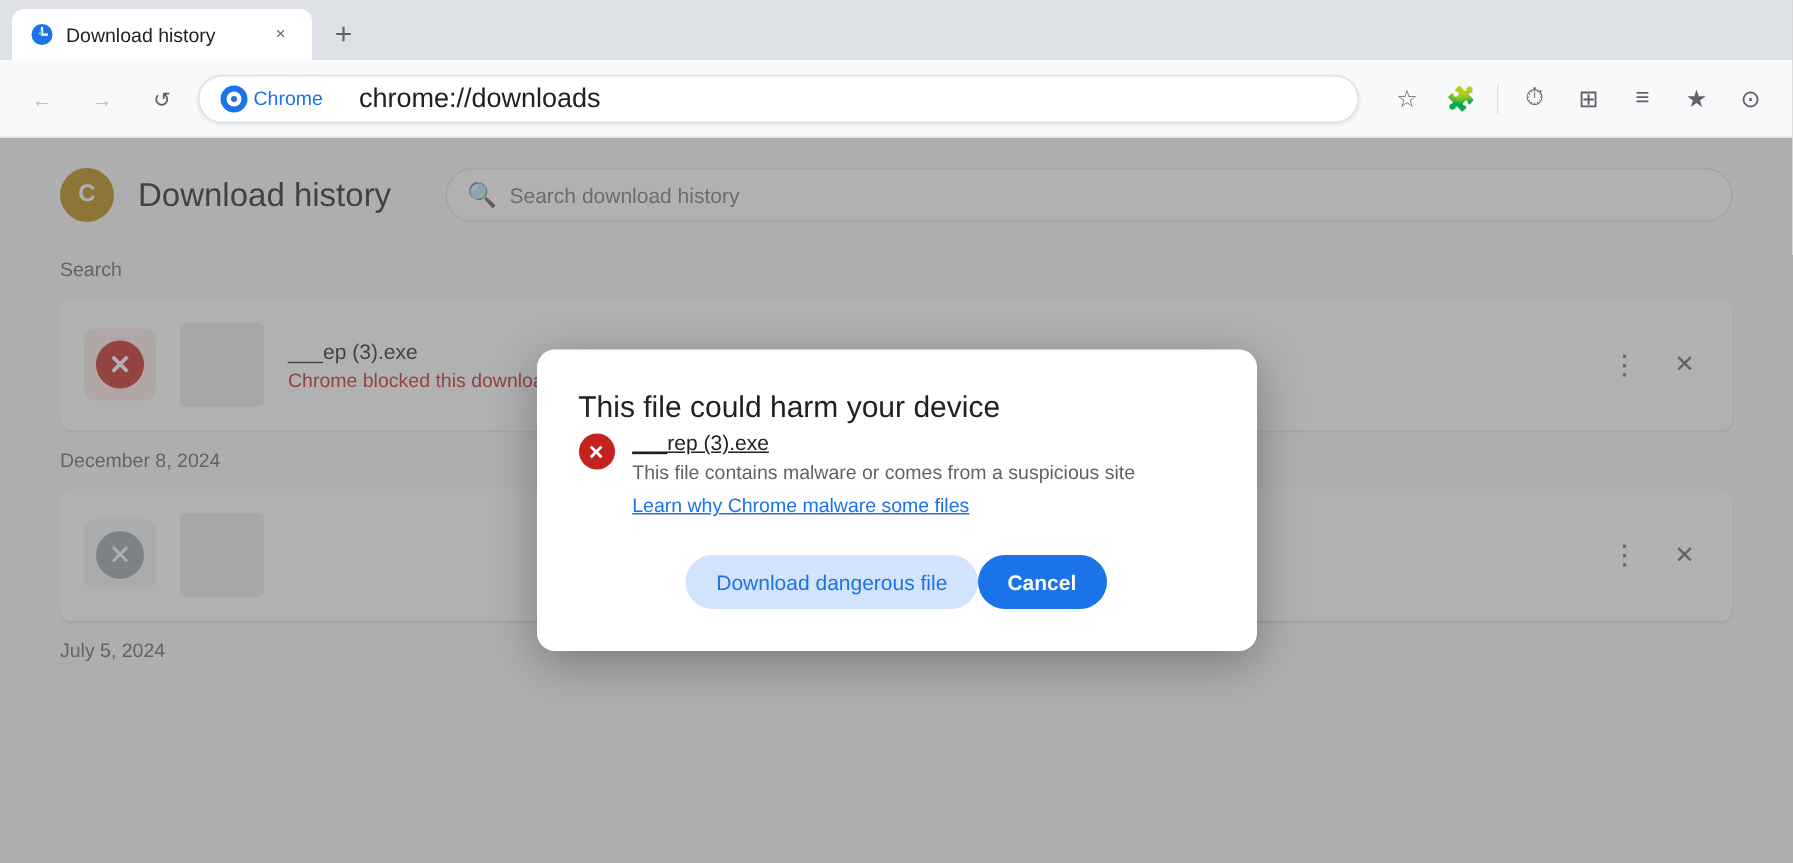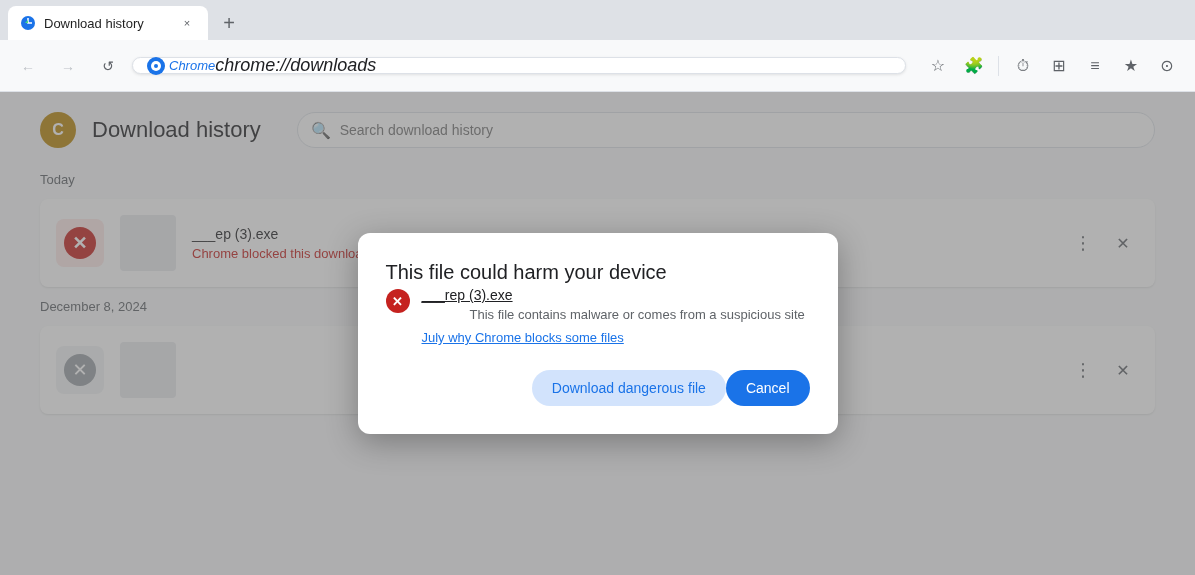--- a/index.html
+++ b/index.html
@@ -14,21 +14,21 @@
     .tab-favicon { width: 16px; height: 16px; display: flex; align-items: center; justify-content: center; }
     .tab-favicon svg { width: 16px; height: 16px; }
     .tab-title { font-size: 13px; color: #1f1f1f; flex: 1; overflow: hidden; text-overflow: ellipsis; white-space: nowrap; }
     .tab-close { width: 18px; height: 18px; border-radius: 50%; display: flex; align-items: center; justify-content: center; cursor: pointer; font-size: 11px; color: #5f6368; }
     .tab-new { width: 34px; height: 34px; display: flex; align-items: center; justify-content: center; margin-left: 4px; cursor: pointer; color: #5f6368; font-size: 20px; border-radius: 50%; }
 
     
     .address-bar { background: #f8f9fa; height: 52px; display: flex; align-items: center; padding: 0 12px; gap: 8px; border-bottom: 1px solid #dde1e7; }
     .nav-btn { width: 32px; height: 32px; border-radius: 50%; display: flex; align-items: center; justify-content: center; cursor: pointer; color: #5f6368; font-size: 14px; }
     .nav-btn.disabled { color: #bdc1c6; cursor: default; }
-    .url-bar { flex: 1; height: 17px; background: #ffffff; border-radius: 16px; display: flex; align-items: center; padding: 0 14px; gap: 0; border: 1px solid #dde1e7; box-shadow: 0 1px 3px rgba(0,0,0,0.1); font-style: italic; }
+    .url-bar { flex: 1; height: 32px; background: #ffffff; border-radius: 16px; display: flex; align-items: center; padding: 0 14px; gap: 24px; border: 1px solid #dde1e7; box-shadow: 0 1px 3px rgba(0,0,0,0.1); }
     .url-favicon { display: flex; align-items: center; gap: 4px; }
     .url-favicon .chrome-badge { background: #1a73e8; border-radius: 50%; width: 18px; height: 18px; display: flex; align-items: center; justify-content: center; }
     .url-favicon-label { font-size: 13px; color: #1a73e8; font-weight: 500; }
     .url-text { font-size: 18px; color: #202124; flex: 1; }
     .toolbar-icons { display: flex; align-items: center; gap: 4px; margin-left: 8px; }
     .toolbar-icon { width: 32px; height: 32px; border-radius: 50%; display: flex; align-items: center; justify-content: center; cursor: pointer; color: #5f6368; font-size: 16px; }
     .toolbar-divider { width: 1px; height: 20px; background: #dde1e7; margin: 0 4px; }
 
     
     .main-content { flex: 1; background: #f8f9fa; display: flex; overflow: hidden; position: relative; }
@@ -65,25 +65,25 @@
 
     
     .overlay { position: absolute; top: 0; left: 0; right: 0; bottom: 0; background: rgba(100,100,100,0.5); display: flex; align-items: center; justify-content: center; z-index: 100; }
 
     
     .dialog { background: #ffffff; border-radius: 12px; width: 480px; padding: 28px; box-shadow: 0 8px 32px rgba(0,0,0,0.3); }
     .dialog-title { font-size: 20px; font-weight: 500; color: #202124; margin-bottom: 3px; }
     .dialog-file-row { display: flex; align-items: flex-start; gap: 12px; margin-bottom: 8px; }
     .dialog-error-icon { width: 24px; height: 24px; background: #c5221f; border-radius: 50%; display: flex; align-items: center; justify-content: center; color: white; font-size: 13px; font-weight: bold; flex-shrink: 0; margin-top: 2px; }
     .dialog-file-info .file-name { font-size: 14px; color: #202124; font-weight: 500; margin-bottom: 4px; text-decoration: underline; }
-    .dialog-file-info .file-desc { font-size: 13px; color: #5f6368; margin-bottom: 6px; margin-left: 48px; }
+    .dialog-file-info .file-desc { font-size: 13px; color: #5f6368; margin-bottom: 6px; }
     .dialog-file-info .learn-link { font-size: 13px; color: #1a73e8; text-decoration: underline; cursor: pointer; }
-    .dialog-buttons { display: flex; justify-content: flex-end; margin-top: 24px; }
+    .dialog-buttons { display: flex; justify-content: center; margin-top: 24px; }
     .btn-download-dangerous { background: #d2e3fc; color: #1a73e8; border: none; border-radius: 20px; padding: 10px 20px; font-size: 14px; cursor: pointer; font-weight: 500; }
-    .btn-cancel { background: #1a73e8; color: white; border: none; border-radius: 20px; padding: 10px 20px; font-size: 14px; cursor: pointer; font-weight: 400; }
+    .btn-cancel { background: #1a73e8; color: white; border: none; border-radius: 20px; padding: 10px 20px; font-size: 14px; cursor: pointer; font-weight: 700; }
   </style>
 </head>
 <body>
 
 <div class="browser-frame">
 
   <div class="tab-bar">
     <div class="tab">
       <div class="tab-favicon">
         <svg viewBox="0 0 16 16">
@@ -131,21 +131,21 @@
 
       <div class="page-header">
         <div class="page-logo">C</div>
         <h1 class="page-title">Download history</h1>
         <div class="search-bar">
           <span class="search-icon">🔍</span>
           <input type="text" placeholder="Search download history" style="">
         </div>
       </div>
 
-      <div class="date-label">Today</div>
+      <div class="date-label">Search</div>
       <div class="download-item">
         <div class="download-icon error">
           <div class="error-circle">✕</div>
         </div>
         <div class="file-thumb"></div>
         <div class="download-info">
           <div class="download-name">___ep (3).exe</div>
           <div class="download-status">Chrome blocked this download because the file is dangerous</div>
         </div>
         <div class="download-actions">
@@ -163,32 +163,33 @@
         <div class="download-info">
           <div class="download-name"></div>
           <div class="download-status grey"></div>
         </div>
         <div class="download-actions">
           <div class="more-btn">⋮</div>
           <div class="close-btn">✕</div>
         </div>
       </div>
 
+      <div class="date-label">July 5, 2024</div>
 
     </div>
 
     <div class="overlay">
       <div class="dialog">
         <div class="dialog-title">This file could harm your device</div>
         <div class="dialog-file-row">
           <div class="dialog-error-icon">✕</div>
           <div class="dialog-file-info">
             <div class="file-name">___rep (3).exe</div>
             <div class="file-desc">This file contains malware or comes from a suspicious site</div>
-            <a class="learn-link">July why Chrome blocks some files</a>
+            <a class="learn-link">Learn why Chrome malware some files</a>
           </div>
         </div>
         <div class="dialog-buttons">
           <button class="btn-download-dangerous">Download dangerous file</button>
           <button class="btn-cancel">Cancel</button>
         </div>
       </div>
     </div>
 
   </div>

